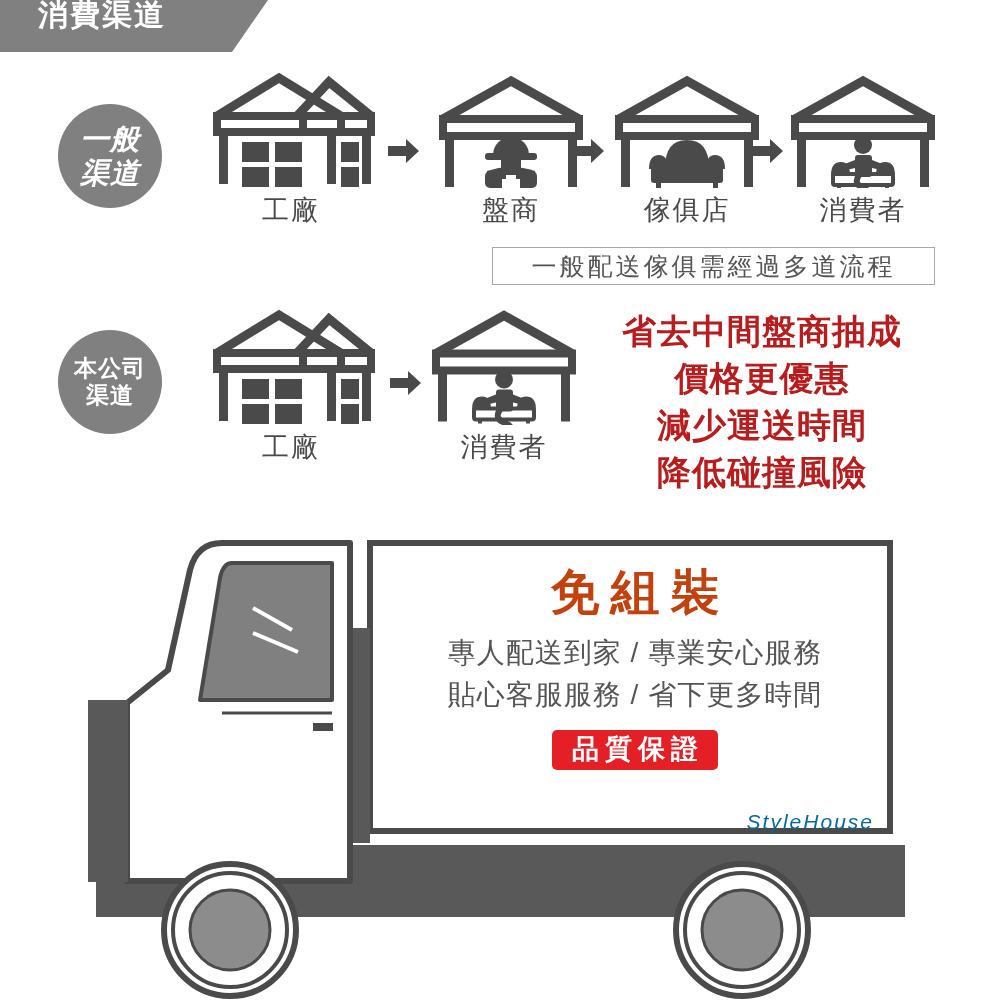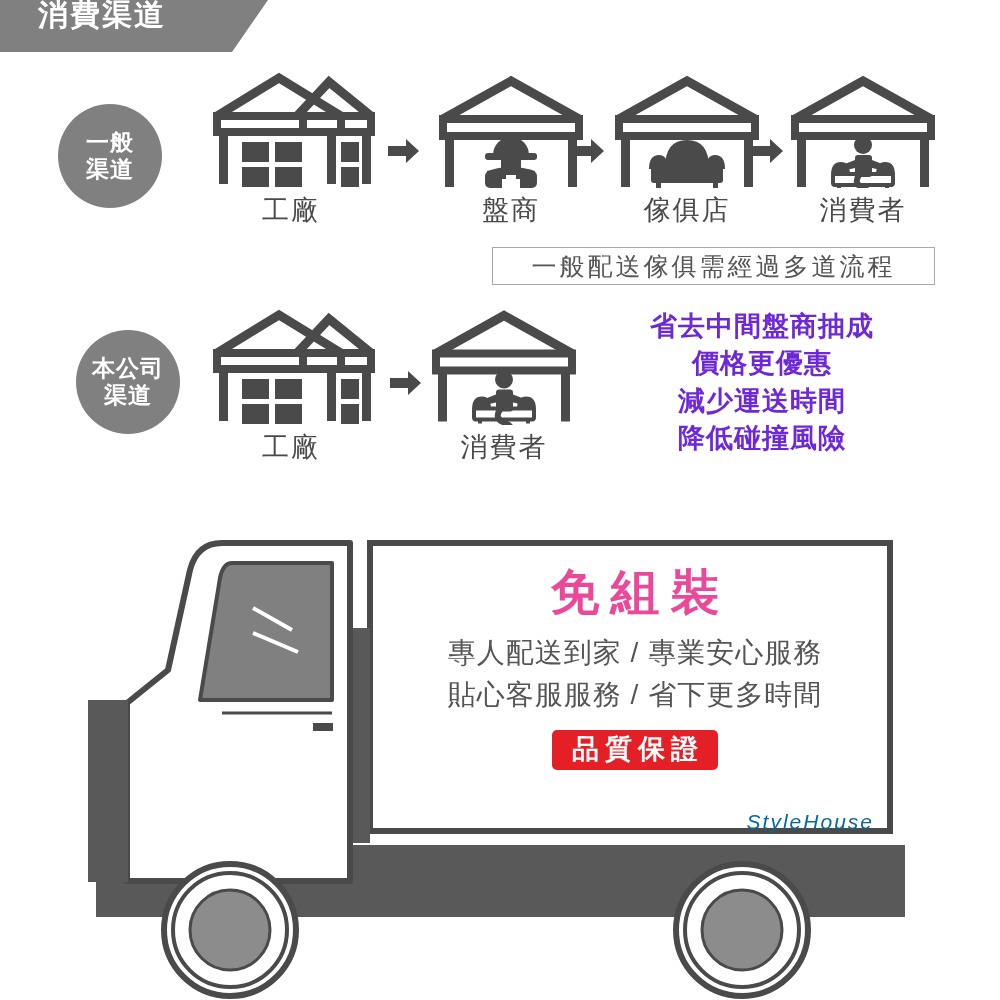--- a/index.html
+++ b/index.html
@@ -48,22 +48,22 @@
     background: #808080;
     color: #ffffff;
     display: flex;
     flex-direction: column;
     align-items: center;
     justify-content: center;
     font-weight: bold;
     line-height: 1.18;
   }
   .circle-badge .l1, .circle-badge .l2 { display: block; letter-spacing: 1px; }
-  #badge-general { left: 58px; top: 104px; font-size: 23px; }
-  #badge-ours    { left: 76px; top: 330px; font-size: 23px; }
+  #badge-general { left: 58px; top: 104px; font-size: 29px; font-style: italic; }
+  #badge-ours    { left: 58px; top: 330px; font-size: 23px; }
 
   
   .flow-node {
     position: absolute;
     display: flex;
     flex-direction: column;
     align-items: center;
   }
   .node-icon { display: block; }
   .node-label {
@@ -98,43 +98,43 @@
 
   
   #benefits {
     position: absolute;
     left: 612px;
     top: 308px;
     width: 300px;
     text-align: center;
   }
   #benefits .ben-line {
-    font-size: 27px;
-    font-weight: bold;
-    color: #6d28d9;
+    font-size: 34px;
+    font-weight: bold;
+    color: #b91c1c;
     letter-spacing: 1px;
     line-height: 1.38;
     white-space: nowrap;
   }
 
   
   #truck { position: absolute; left: 0; top: 510px; width: 1000px; height: 490px; }
 
   
   #truck-panel {
     position: absolute;
     left: 390px;
     top: 565px;
     width: 490px;
     text-align: center;
   }
   #panel-title {
     font-size: 49px;
     font-weight: bold;
-    color: #ec4899;
+    color: #c2410c;
     letter-spacing: 11px;
     text-indent: 11px;
     line-height: 1.12;
   }
   .panel-line {
     font-size: 28px;
     color: #555555;
     letter-spacing: 1px;
     line-height: 1.5;
     white-space: nowrap;

